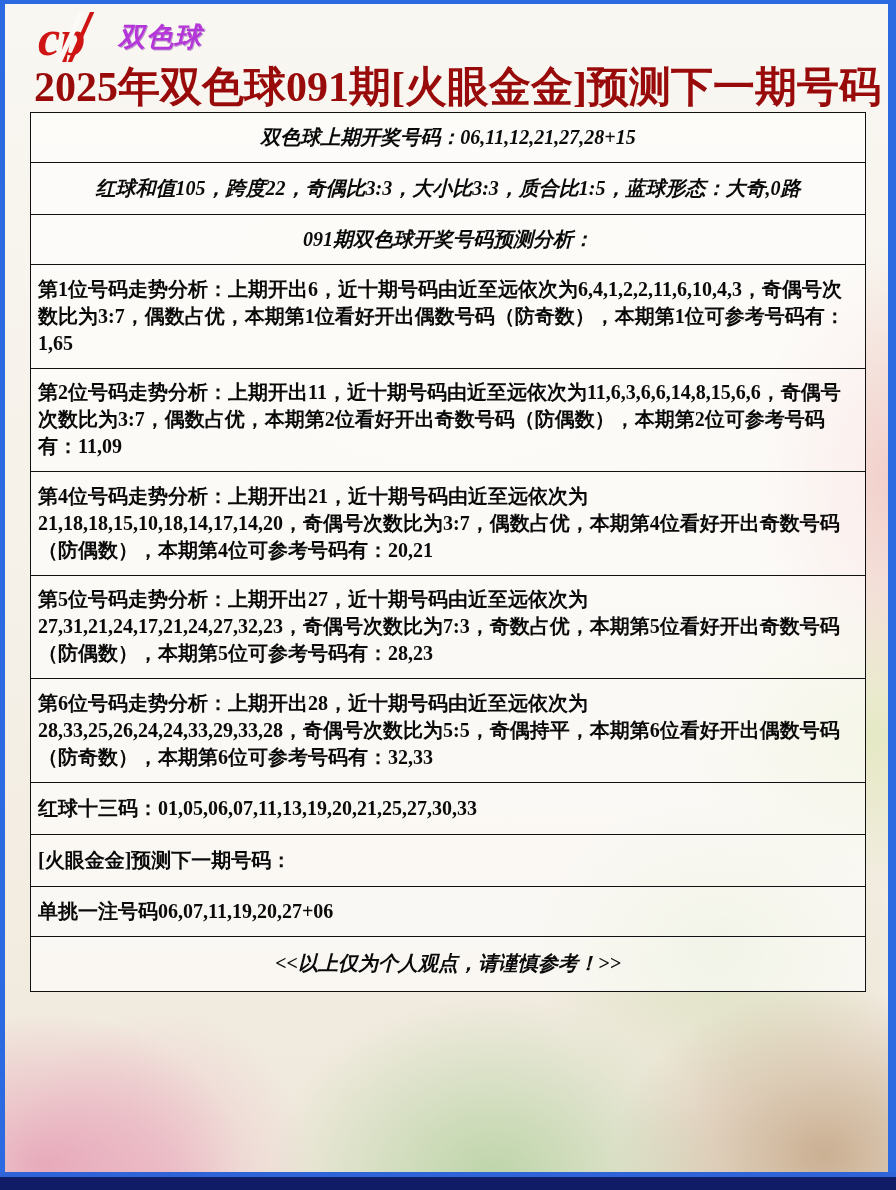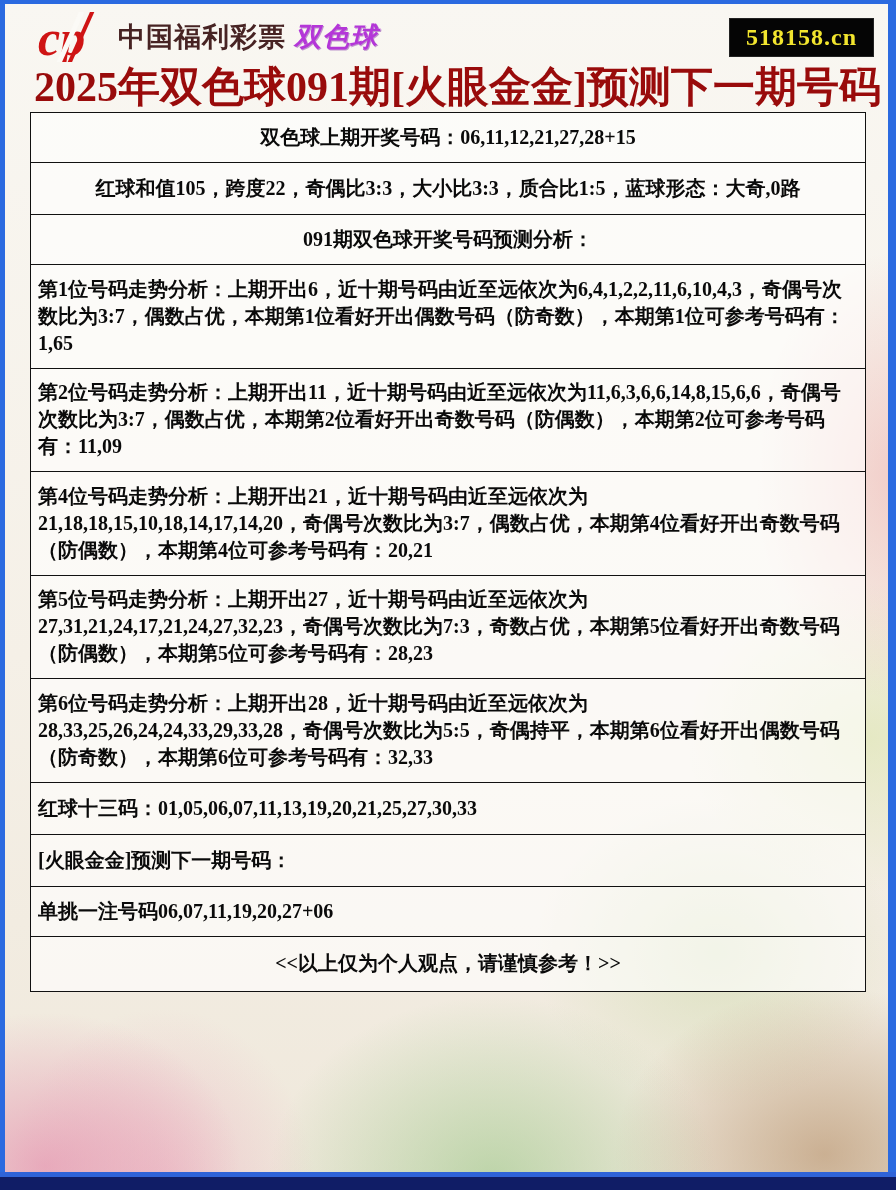--- a/index.html
+++ b/index.html
@@ -42,41 +42,39 @@
     text-align:center;white-space:nowrap;letter-spacing:0px;}
 
   .table{position:absolute;top:112px;left:30px;width:836px;
     border:1.5px solid #111;box-sizing:border-box;z-index:10;}
   .row{box-sizing:border-box;border-bottom:1.5px solid #111;
     background:rgba(255,255,255,.62);
     display:flex;align-items:center;
     font-size:20px;font-weight:bold;color:#0a0a0a;line-height:27px;
     padding:0 12px 0 7px;white-space:pre-line;overflow:hidden;}
   .row:last-child{border-bottom:none;}
-  .c{justify-content:center;text-align:right;padding:0 10px;}
+  .c{justify-content:center;text-align:right;padding:0 10px;font-style:italic;}
   .hA{height:50px;} .hB{height:52px;} .hT{height:103.5px;} .hD{height:54px;}
 </style>
 </head>
 <body>
 
 <div class="page">
 
   <div class="header">
     <div class="logo">
       <span>
         <svg width="72" height="50" viewBox="0 0 72 50">
           <text x="0" y="43" font-family="Liberation Serif,serif" font-size="50" font-style="italic" font-weight="bold" fill="#cf1414">cp</text>
           <rect x="30" y="-8" width="5" height="68" fill="#fbfaf6" transform="rotate(24 33 25)"></rect>
           <rect x="41" y="-8" width="4" height="68" fill="#cf1414" transform="rotate(24 43 25)"></rect>
         </svg>
       </span>
-      <span class="brand">中国福利彩票</span>
         <span class="product">双色球</span>
     </div>
-    <div class="badge">518158.cn</div>
   </div>
 
   <h1 class="title">2025年双色球091期[火眼金金]预测下一期号码</h1>
 
   <div class="table">
     <div class="row c hA">双色球上期开奖号码：06,11,12,21,27,28+15</div>
     <div class="row c hB">红球和值105，跨度22，奇偶比3:3，大小比3:3，质合比1:5，蓝球形态：大奇,0路</div>
     <div class="row c hA">091期双色球开奖号码预测分析：</div>
     <div class="row hT">第1位号码走势分析：上期开出6，近十期号码由近至远依次为6,4,1,2,2,11,6,10,4,3，奇偶号次数比为3:7，偶数占优，本期第1位看好开出偶数号码（防奇数），本期第1位可参考号码有：1,65</div>
     <div class="row hT">第2位号码走势分析：上期开出11，近十期号码由近至远依次为11,6,3,6,6,14,8,15,6,6，奇偶号次数比为3:7，偶数占优，本期第2位看好开出奇数号码（防偶数），本期第2位可参考号码有：11,09</div>

